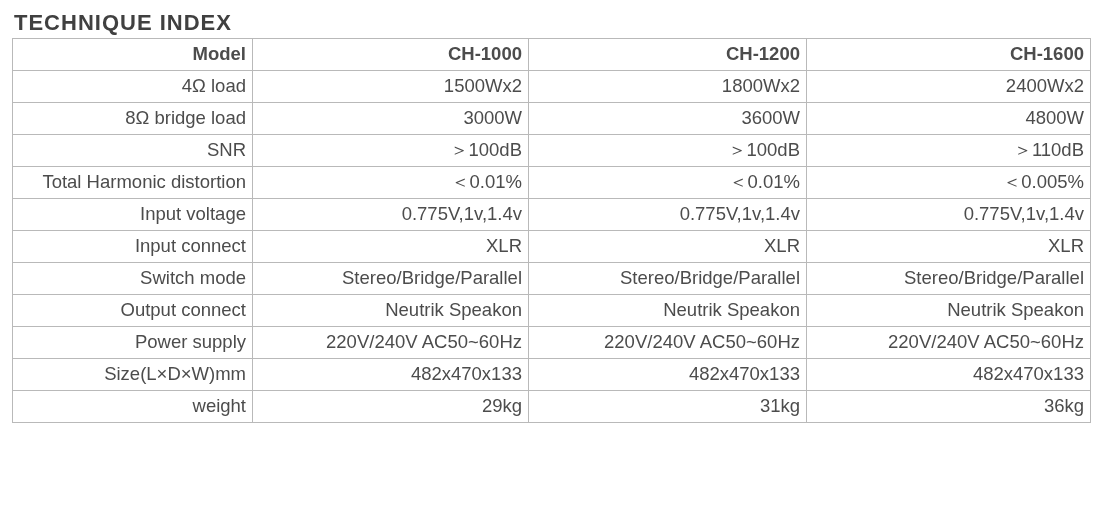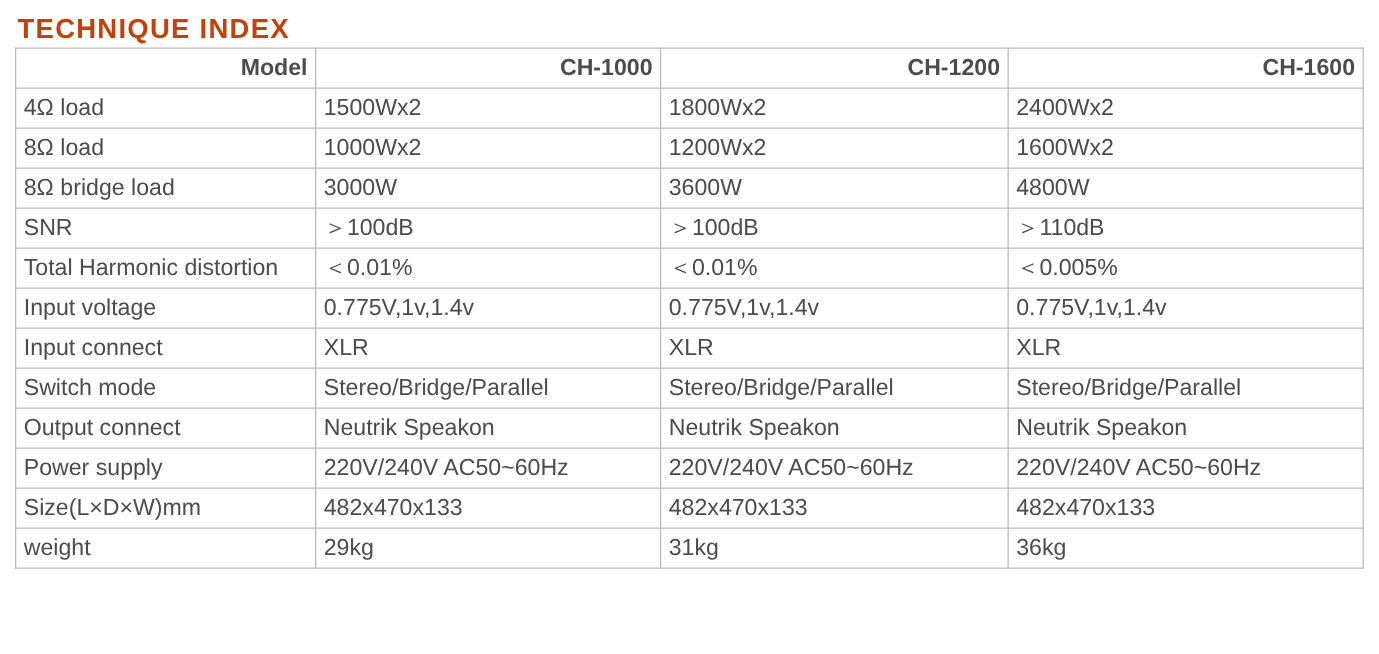--- a/index.html
+++ b/index.html
@@ -7,35 +7,35 @@
     padding: 10px 12px;
     font-family: Arial, Helvetica, sans-serif;
     background: #ffffff;
     color: #4c4c4c;
   }
   .title {
     font-family: "Arial Black", Arial, sans-serif;
     font-weight: 900;
     font-size: 22px;
     letter-spacing: 1px;
-    color: #c2410c;
+    color: #404040;
     margin: 0 0 2px 2px;
     font-stretch: condensed;
   }
   table {
     border-collapse: collapse;
     width: 1078px;
     table-layout: fixed;
   }
   th, td {
     border: 1px solid #b9b9b9;
     font-size: 18.5px;
     padding: 3px 6px 3px 6px;
     vertical-align: middle;
-    text-align: left;
+    text-align: right;
     font-weight: normal;
     color: #4c4c4c;
     line-height: 1.35;
     white-space: nowrap;
   }
   th {
     text-align: right;
     font-weight: 700;
     color: #4c4c4c;
     background: #ffffff;
@@ -64,26 +64,20 @@
       <th>CH-1200</th>
       <th>CH-1600</th>
     </tr>
   </thead>
   <tbody id="tbody">
       <tr>
         <td>4Ω load</td>
         <td>1500Wx2</td>
         <td>1800Wx2</td>
         <td>2400Wx2</td>
-      </tr>
-      <tr>
-        <td>8Ω load</td>
-        <td>1000Wx2</td>
-        <td>1200Wx2</td>
-        <td>1600Wx2</td>
       </tr>
       <tr>
         <td>8Ω bridge load</td>
         <td>3000W</td>
         <td>3600W</td>
         <td>4800W</td>
       </tr>
       <tr>
         <td>SNR</td>
         <td>＞100dB</td>

